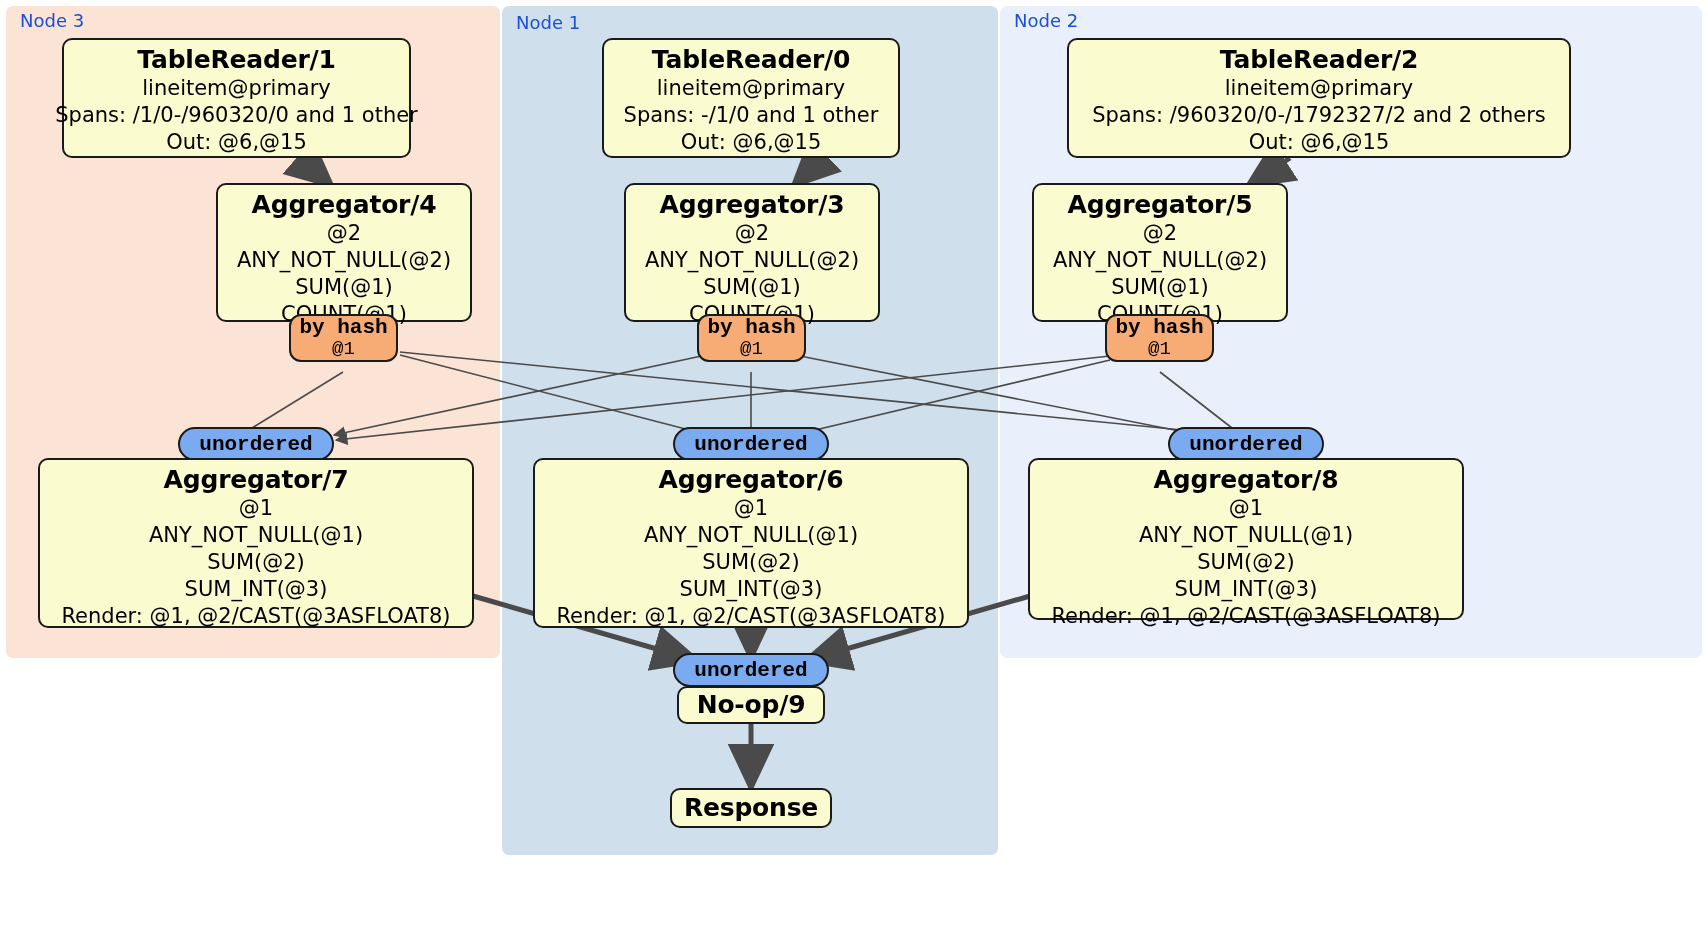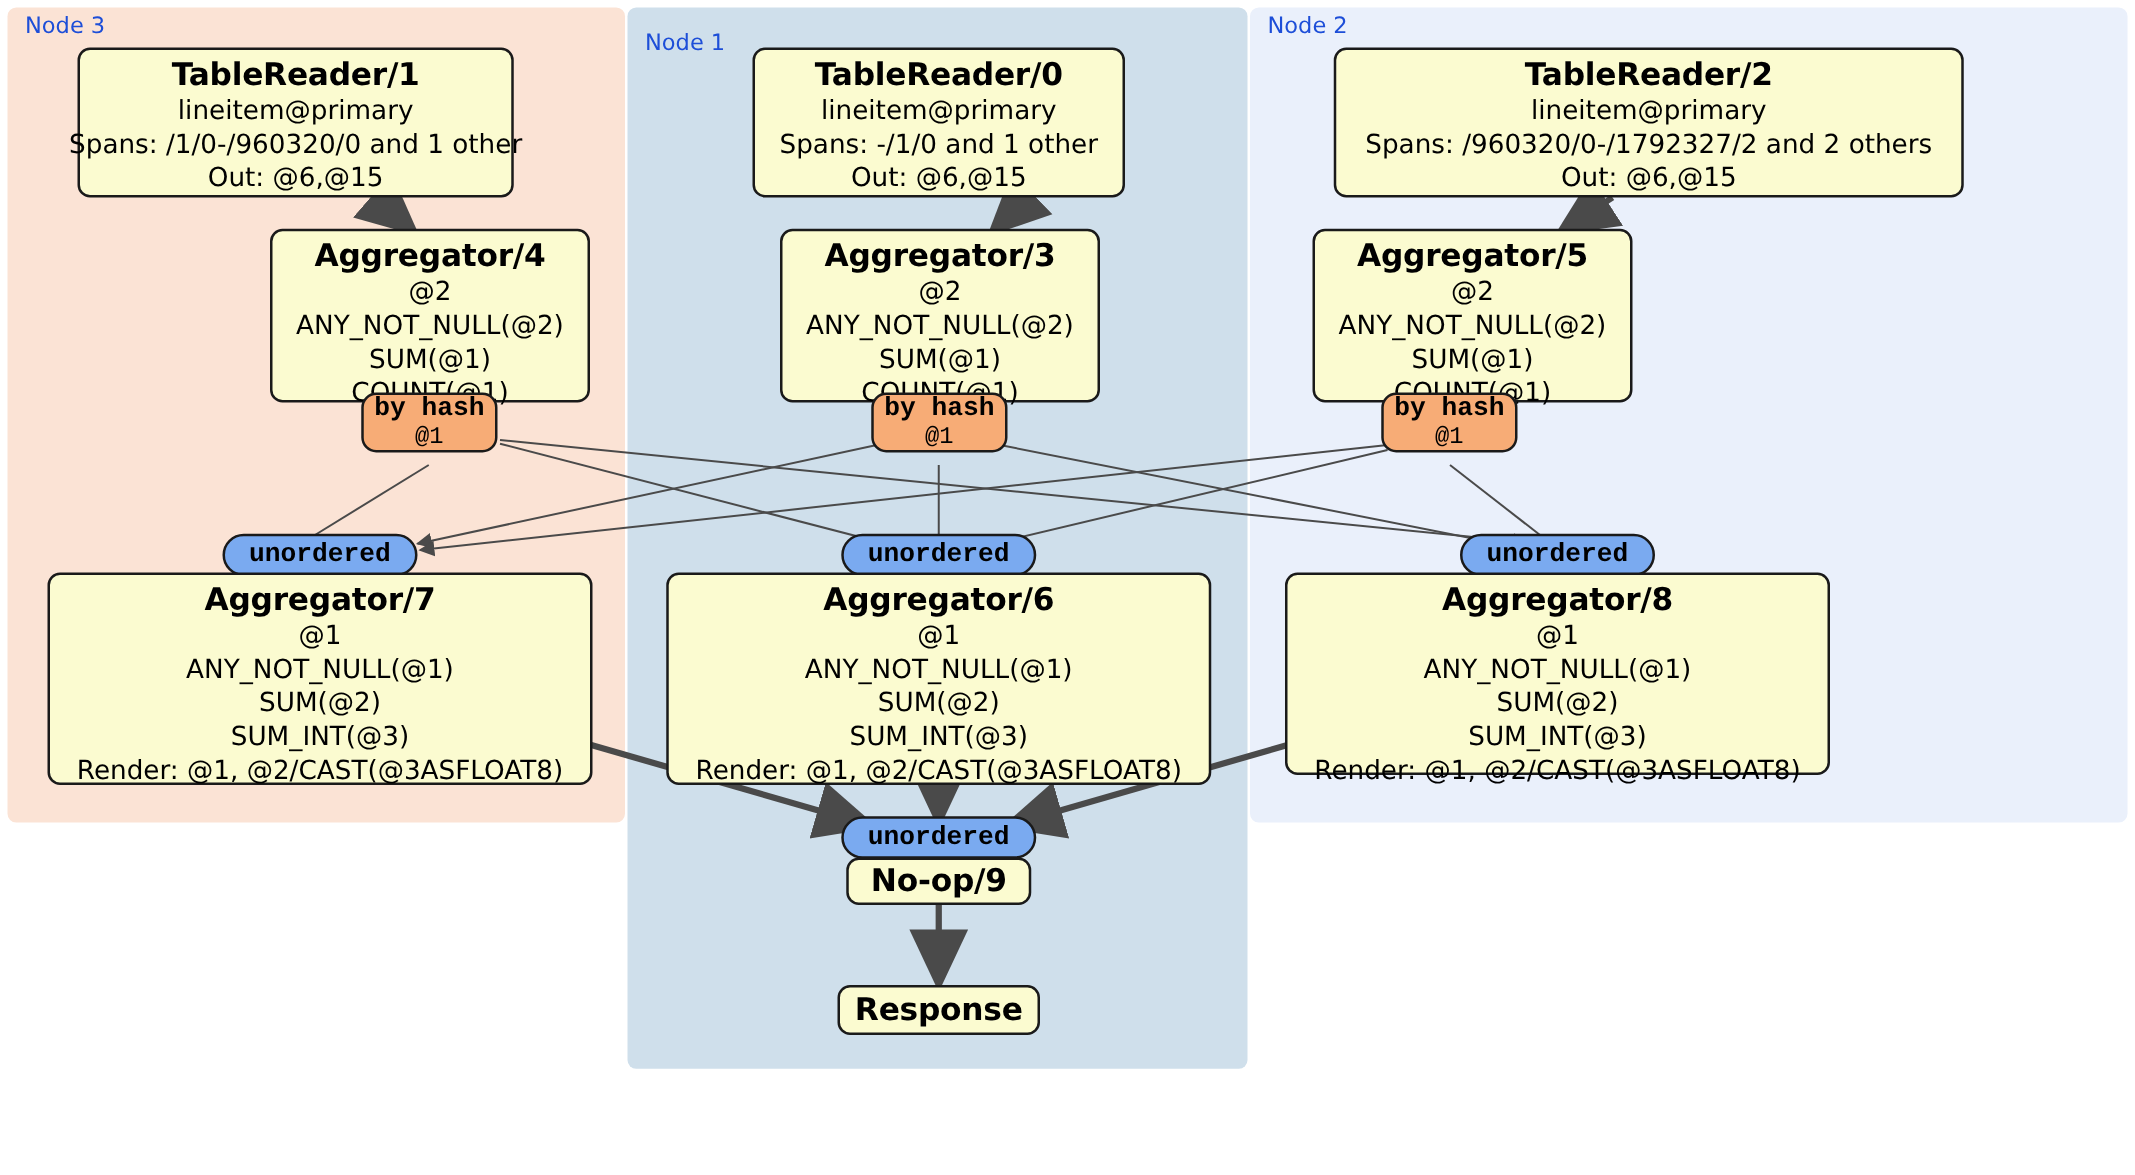--- a/index.html
+++ b/index.html
@@ -104,21 +104,21 @@
 </head>
 <body>
 
 <div id="stage">
 
   <div class="region" style="left:6px; top:6px; width:494px; height:652px; background:#fbe3d5;"></div>
   <div class="region" style="left:502px; top:6px; width:496px; height:849px; background:#cfdfeb;"></div>
   <div class="region" style="left:1000px; top:6px; width:702px; height:652px; background:#eaf0fb;"></div>
 
   <div class="region-label" style="left:20px; top:10px;">Node 3</div>
-  <div class="region-label" style="left:516px; top:24px;">Node 1</div>
+  <div class="region-label" style="left:516px; top:12px;">Node 1</div>
   <div class="region-label" style="left:1014px; top:10px;">Node 2</div>
 
   <svg id="edges" viewBox="0 0 1708 940">
     <defs>
       <marker id="ah" markerWidth="9" markerHeight="9" refX="7.2" refY="4.5" orient="auto">
         <path d="M0,0.6 L8,4.5 L0,8.4 z" fill="#4a4a4a"></path>
       </marker>
       <marker id="ahT" markerWidth="11" markerHeight="11" refX="8.5" refY="5.5" orient="auto">
         <path d="M0,0.8 L10,5.5 L0,10.2 z" fill="#4a4a4a"></path>
       </marker>
@@ -179,21 +179,21 @@
   </div>
 
   <div class="nodebox" style="left:624px; top:183px; width:256px; height:139px;">
     <div class="ttl">Aggregator/3</div>
     <div class="ln">@2</div>
     <div class="ln">ANY_NOT_NULL(@2)</div>
     <div class="ln">SUM(@1)</div>
     <div class="ln">COUNT(@1)</div>
   </div>
 
-  <div class="nodebox" style="left:1032px; top:183px; width:256px; height:139px;margin-left:18px;">
+  <div class="nodebox" style="left:1032px; top:183px; width:256px; height:139px;">
     <div class="ttl">Aggregator/5</div>
     <div class="ln">@2</div>
     <div class="ln">ANY_NOT_NULL(@2)</div>
     <div class="ln">SUM(@1)</div>
     <div class="ln">COUNT(@1)</div>
   </div>
 
   <div class="badge hash" style="left:289px; top:314px; width:109px; height:48px;">
     <div class="b1">by hash</div>
     <div class="b2">@1</div>

